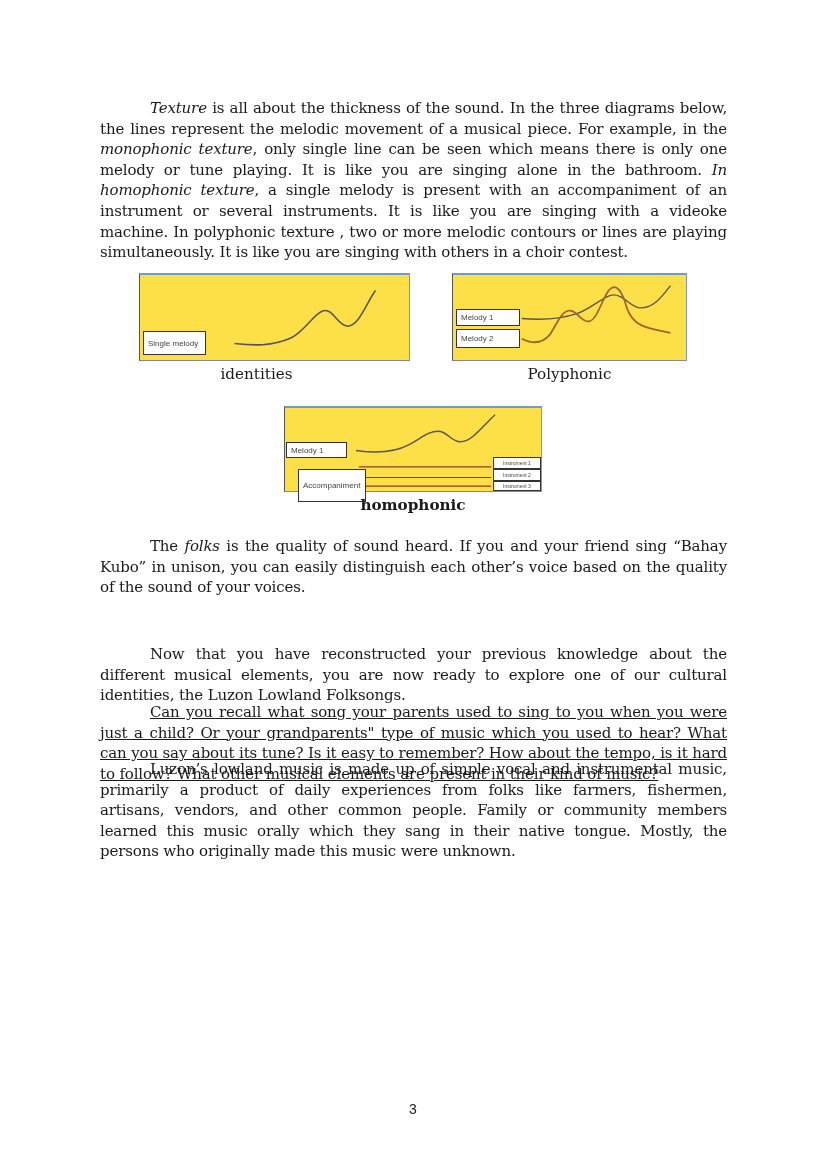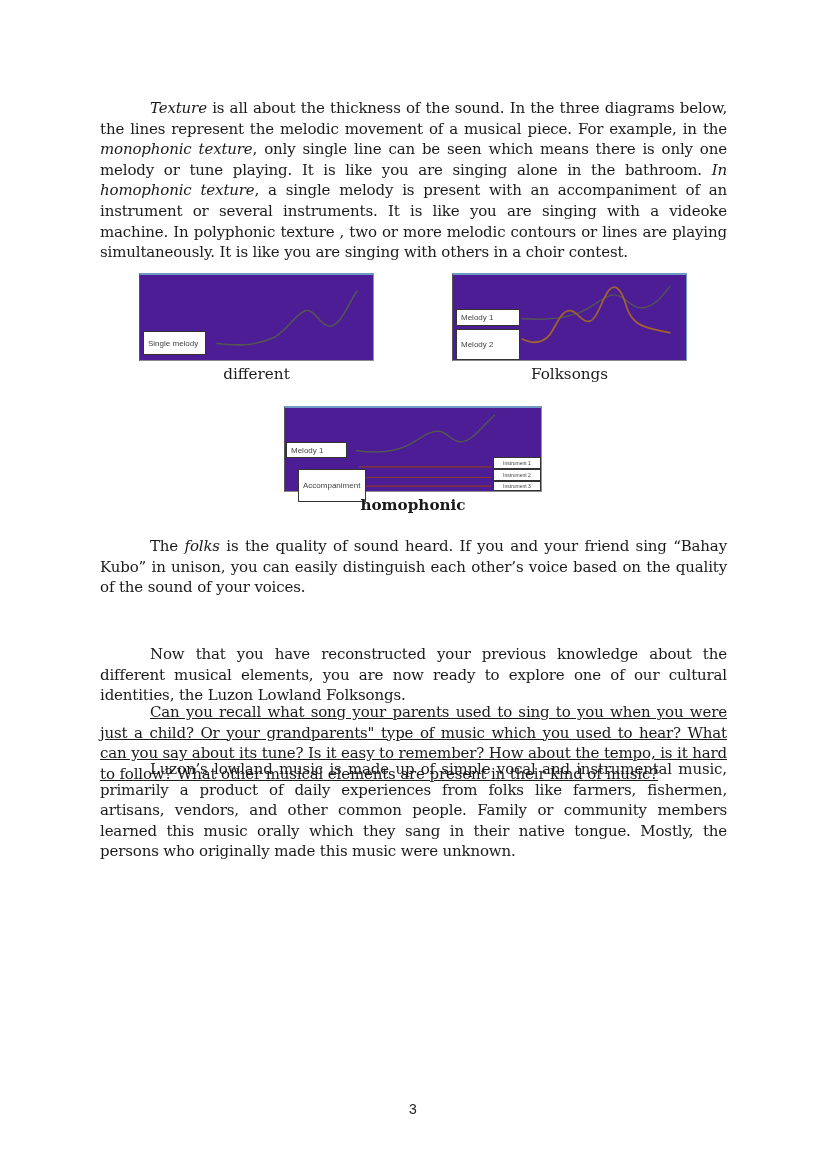--- a/index.html
+++ b/index.html
@@ -7,24 +7,24 @@
          font-family: "DejaVu Serif", "Liberation Serif", serif; color: #1a1a1a; }
   .para { position: absolute; left: 100px; width: 627px; font-size: 15px; line-height: 20.6px;
           text-align: justify; letter-spacing: -0.15px; }
   .para .indent { display: inline-block; width: 50px; }
   .para em { font-style: italic; }
   #p1 { top: 98px; }
   #p2 { top: 536px; }
   #p3 { top: 619px; margin-top: 25px; }
   #p4 { top: 702px; text-decoration: underline; }
   #p5 { top: 759px; }
-  .fig { position: absolute; background: #4c1d95; box-sizing: border-box;
+  .fig { position: absolute; background: #fde047; box-sizing: border-box;
          border-left: 1.5px solid #555; border-bottom: 1.5px solid #8a8a8a;
          border-top: 2px solid #6f9bc4; border-right: 1.5px solid #6f9bc4; }
-  #fig-mono { left: 139px; top: 273px; width: 235px; height: 88px; }
+  #fig-mono { left: 139px; top: 273px; width: 271px; height: 88px; }
   #fig-poly { left: 452px; top: 273px; width: 235px; height: 88px; border-right-color:#6f9bc4; }
   #fig-homo { left: 284px; top: 406px; width: 258px; height: 86px; }
   .fig svg { position: absolute; left: 0; top: 0; width: 100%; height: 100%; overflow: visible; }
   .label-box { position: absolute; border: 1.2px solid #333; background: #fff; box-sizing: border-box;
                font-family: "Liberation Sans", sans-serif; font-size: 8px; color: #444;
                display: flex; align-items: center; padding-left: 4px; white-space: nowrap; }
   .label-box.small { font-size: 5px; justify-content: center; padding-left: 0; border-width: 1px; }
   .caption { position: absolute; font-size: 15.2px; text-align: center; }
   #cap-mono { left: 139px; width: 235px; top: 365px; }
   #cap-poly { left: 452px; width: 235px; top: 365px; }
@@ -40,35 +40,35 @@
 </div>
 
 <div class="fig" id="fig-mono">
   <svg viewBox="0 0 235 88">
     <path d="M76 71 C95 73, 115 74, 135 65 C150 57, 158 40, 168 37 C178 34, 183 53, 193 53 C205 53, 212 30, 222 16" fill="none" stroke="#555" stroke-width="1.6"></path>
   </svg>
   <div class="label-box" style="left:3px; top:56px; width:63px; height:24px;">
     <span>Single melody</span>
   </div>
 </div>
-<div class="caption" id="cap-mono">different</div>
+<div class="caption" id="cap-mono">identities</div>
 
 <div class="fig" id="fig-poly">
   <svg viewBox="0 0 235 88">
     <path d="M68 45 C90 47, 110 45, 125 40 C140 35, 150 24, 160 21 C172 18, 180 33, 190 34 C205 35, 215 20, 222 11" fill="none" stroke="#555" stroke-width="1.4"></path>
     <path d="M68 66 C80 72, 90 70, 97 62 C104 52, 108 39, 116 37 C125 35, 130 50, 138 48 C146 46, 150 28, 158 16 C164 9, 170 13, 175 28 C180 48, 190 52, 200 55 C210 58, 215 58, 222 60" fill="none" stroke="#a0622f" stroke-width="1.8"></path>
   </svg>
   <div class="label-box" style="left:3px; top:34px; width:64px; height:17px;">
     <span>Melody 1</span>
   </div>
-  <div class="label-box" style="left:3px; top:54px; width:64px; height:31px;">
+  <div class="label-box" style="left:3px; top:54px; width:64px; height:19px;">
     <span>Melody 2</span>
   </div>
 </div>
-<div class="caption" id="cap-poly">Folksongs</div>
+<div class="caption" id="cap-poly">Polyphonic</div>
 
 <div class="fig" id="fig-homo">
   <svg viewBox="0 0 258 86">
     <path d="M70 44 C90 47, 110 46, 125 38 C138 31, 145 24, 155 24 C165 24, 168 35, 178 35 C190 35, 200 20, 214 7" fill="none" stroke="#555" stroke-width="1.5"></path>
     <line x1="73" y1="61" x2="210" y2="61" stroke="#8b3a2a" stroke-width="1.2"></line>
     <line x1="73" y1="72" x2="210" y2="72" stroke="#8b3a2a" stroke-width="1.2"></line>
     <line x1="73" y1="81" x2="210" y2="81" stroke="#8b3a2a" stroke-width="1.2"></line>
   </svg>
   <div class="label-box" style="left:1px; top:34px; width:61px; height:16px;">
     <span>Melody 1</span>

